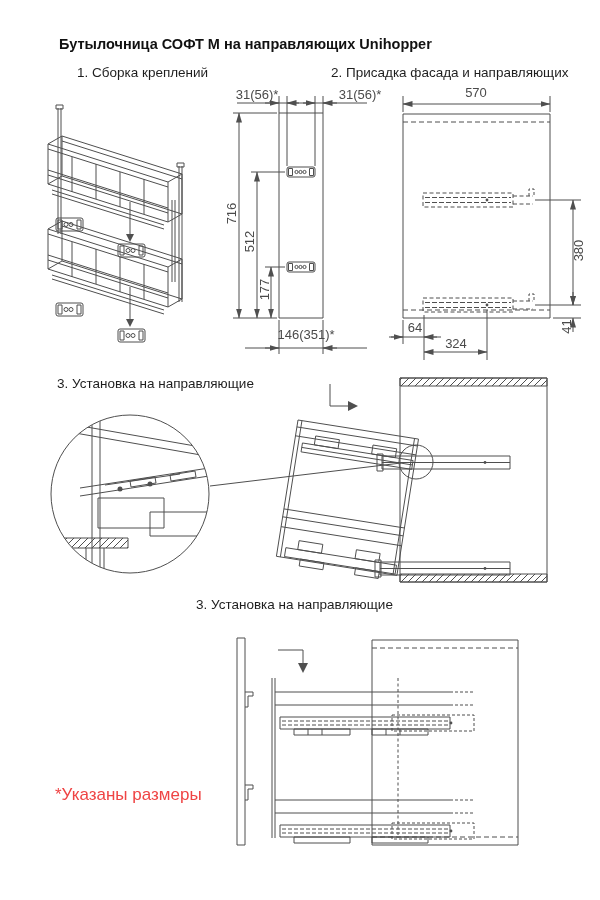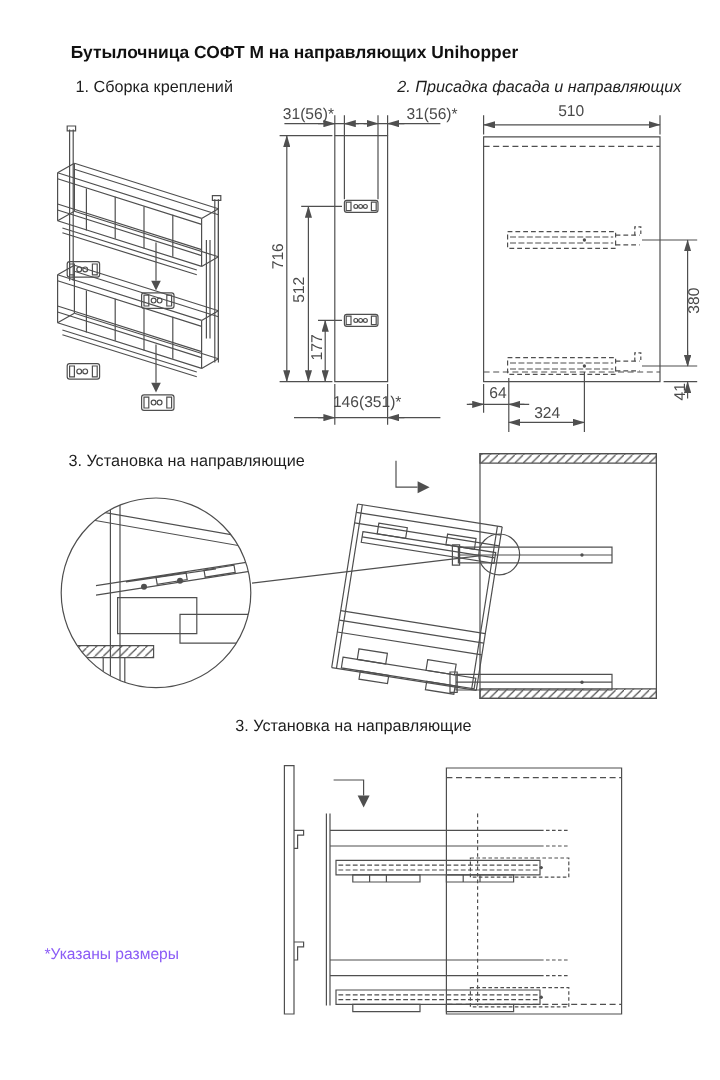--- a/index.html
+++ b/index.html
@@ -1,26 +1,26 @@
 <!DOCTYPE html>
 <html><head>
 <meta charset="utf-8">
 <style>
   html,body{margin:0;padding:0;background:#e8e8e8;}
   .page{position:relative;width:600px;height:900px;background:#ffffff;overflow:hidden;
         font-family:"Liberation Sans", sans-serif;color:#1d1d1d;}
   .title{position:absolute;left:59px;top:36px;font-size:14.5px;font-weight:bold;color:#111;white-space:nowrap;}
   .step{position:absolute;font-size:13.5px;color:#1e1e1e;white-space:nowrap;}
-  .step1{left:63px;top:65px;}
-  .step2{left:331px;top:65px;font-style:italic;}
+  .step1{left:77px;top:65px;}
+  .step2{left:331px;top:65px;}
   .step3a{left:57px;top:376px;}
   .step3b{left:196px;top:597px;}
   .dim{position:absolute;font-size:13px;color:#4a4a4a;text-align:center;line-height:15px;white-space:nowrap;}
   .rot{width:40px;height:15px;transform:rotate(-90deg);transform-origin:center;}
-  .footnote{position:absolute;left:37px;top:785px;font-size:13px;color:#8b5cf6;line-height:20px;}
+  .footnote{position:absolute;left:55px;top:785px;font-size:17px;color:#ef4444;line-height:20px;}
   svg{position:absolute;}
   svg line, svg path, svg rect, svg circle, svg polyline{vector-effect:non-scaling-stroke;}
 </style>
 </head>
 <body>
 
 <div class="page">
 
   <div class="title">Бутылочница СОФТ М на направляющих Unihopper</div>
   <div class="step step1">1. Сборка креплений</div>
@@ -298,21 +298,21 @@
     </g>
   </svg>
 
   <span class="dim" style="left:229px;top:87px;width:56px">31(56)*</span>
   <span class="dim" style="left:331px;top:87px;width:58px">31(56)*</span>
   <span class="dim rot" style="left:211px;top:206px">716</span>
   <span class="dim rot" style="left:229px;top:234px">512</span>
   <span class="dim rot" style="left:244px;top:282px">177</span>
   <span class="dim" style="left:263px;top:327px;width:86px">146(351)*</span>
 
-  <span class="dim" style="left:436px;top:85px;width:80px">510</span>
+  <span class="dim" style="left:436px;top:85px;width:80px">570</span>
   <span class="dim rot" style="left:558px;top:243px">380</span>
   <span class="dim rot" style="left:546px;top:319px">41</span>
   <span class="dim" style="left:399px;top:320px;width:32px">64</span>
   <span class="dim" style="left:424px;top:336px;width:64px">324</span>
 
   <div class="footnote">
     <div>*Указаны размеры</div>
   </div>
 
 </div>

